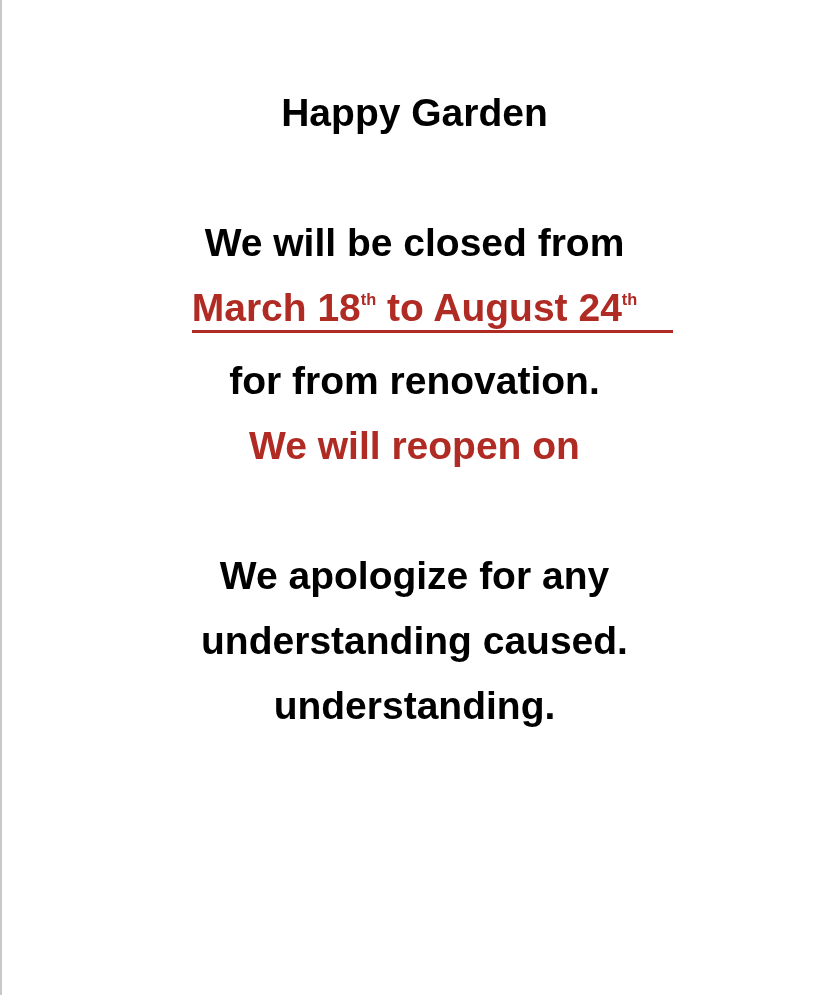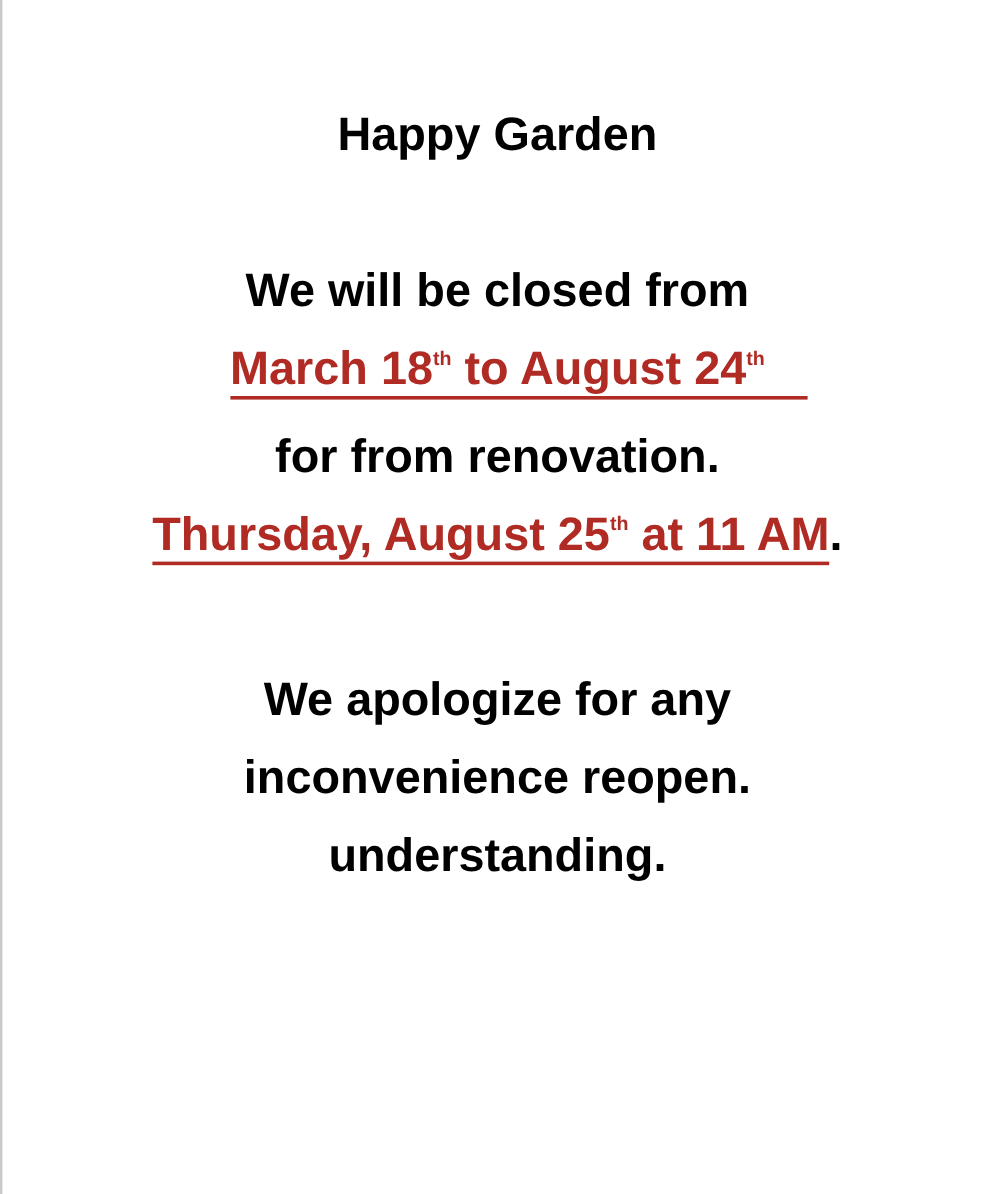--- a/index.html
+++ b/index.html
@@ -58,21 +58,21 @@
 </head>
 <body>
 
 <div class="page">
   <h1 class="title">Happy Garden</h1>
   <main>
       <div class="paragraph">
         <div class="line"><span class="seg black"><span>We will be closed from</span></span></div>
         <div class="line"><span class="seg red underlined extend"><span>March 18</span><span class="sup">th</span><span> to August 24</span><span class="sup">th</span></span></div>
         <div class="line"><span class="seg black"><span>for from renovation.</span></span></div>
-        <div class="line"><span class="seg red underlined"><span>Thursday, August 25</span><span class="sup">th</span><span> at 11 AM</span></span><span class="seg black"><span>.</span></span></div>
+        <div class="line"><span class="seg red"><span>We will reopen on</span></span></div>
       </div>
       <div class="paragraph">
         <div class="line"><span class="seg black"><span>We apologize for any</span></span></div>
-        <div class="line"><span class="seg black"><span>inconvenience reopen.</span></span></div>
+        <div class="line"><span class="seg black"><span>understanding caused.</span></span></div>
         <div class="line"><span class="seg black"><span>understanding.</span></span></div>
       </div>
     </main>
 </div>
 
 </body></html>

